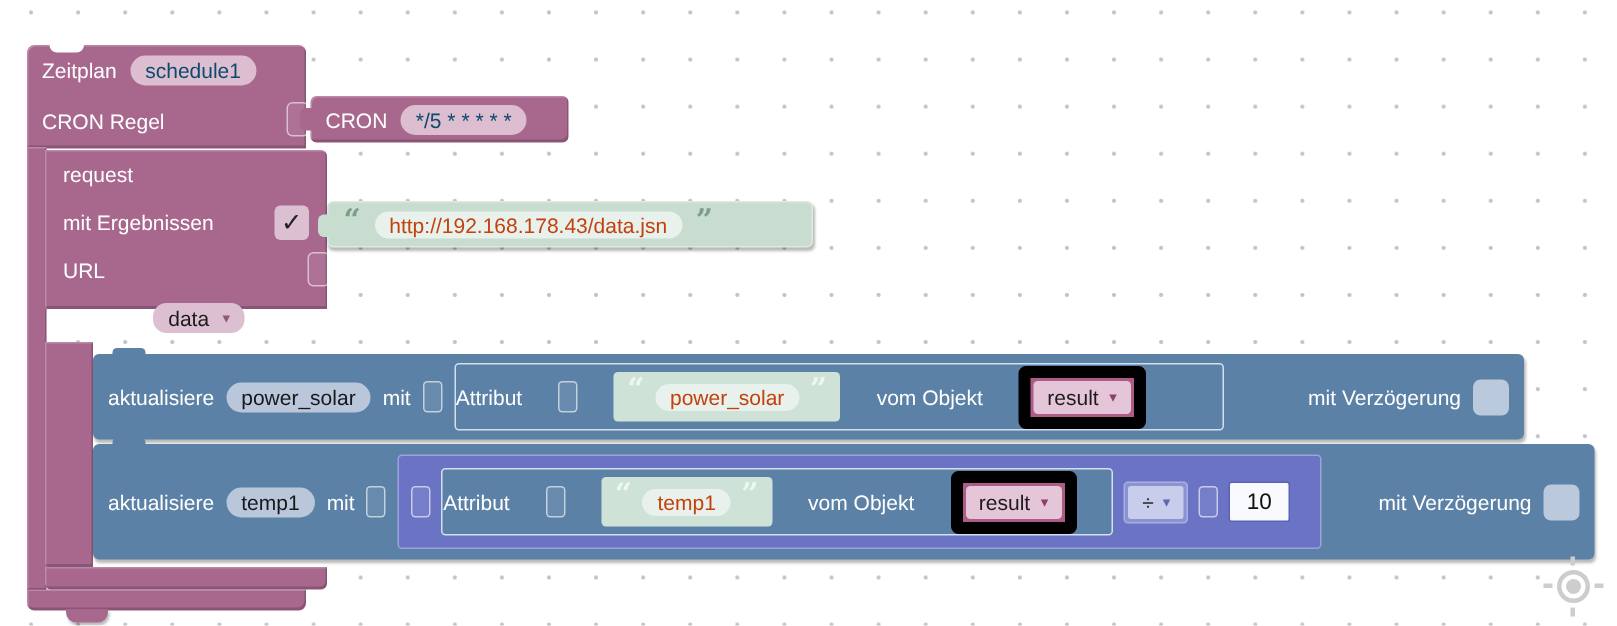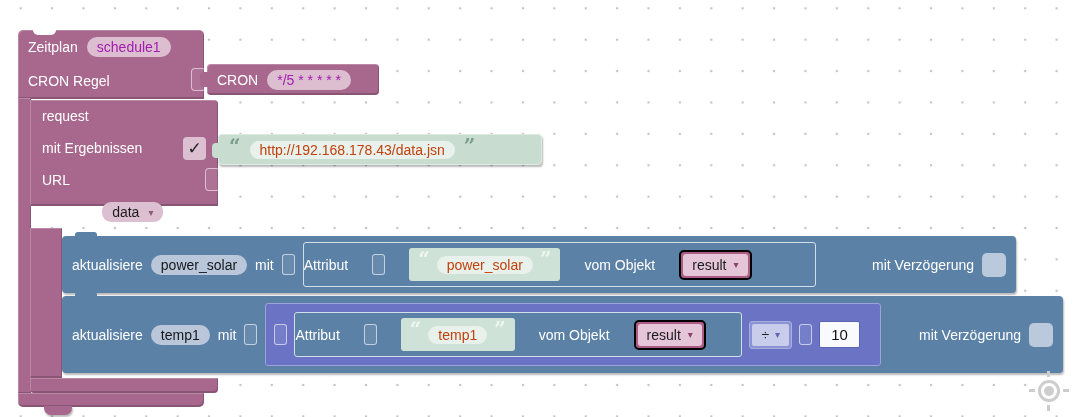--- a/index.html
+++ b/index.html
@@ -24,21 +24,21 @@
   #zt-spine{left:18px;top:98px;width:13px;height:296px;}
   #zt-bottom{left:18px;top:393px;width:186px;height:14px;border-radius:0 0 5px 5px;}
   #zt-tab{left:44px;top:406px;width:28px;height:9px;border-radius:0 0 7px 7px;}
   #cron{left:207px;top:64px;width:172px;height:31px;border-radius:4px;padding:0 10px;gap:9px;}
   #cron:before{content:"";position:absolute;left:-7px;top:8px;width:8px;height:15px;background:#a8688e;border-radius:4px 0 0 4px;}
   #req-main{left:30px;top:100px;width:188px;height:106px;border-radius:0 4px 0 0;}
   .req-row{height:32px;padding:0 12px;gap:8px;position:relative;}
   #req-spine{left:30px;top:228px;width:32px;height:150px;}
   #req-bottom{left:30px;top:378px;width:188px;height:15px;border-radius:0 0 4px 4px;}
 
-  .field-pink{background:#ddbed1;border-radius:10px;padding:2px 10px;color:#a21caf;white-space:nowrap;}
+  .field-pink{background:#ddbed1;border-radius:10px;padding:2px 10px;color:#0c4a6e;white-space:nowrap;}
   .cb-pink{width:23px;height:23px;background:#dcc0d2;border-radius:4px;color:#222;
            font-size:17px;line-height:23px;text-align:center;margin-left:auto;}
   .dd-pink{background:#dcc0d2;border-radius:9px;padding:2px 10px;color:#1b1b1b;display:flex;align-items:center;gap:9px;}
   .tri{font-size:10px;color:#8d5a78;}
   .socket-right{position:absolute;right:-2px;top:4px;width:13px;height:21px;
                 border:1px solid rgba(255,255,255,0.55);border-radius:4px;background:rgba(255,255,255,0.07);}
 
   
   .mint{background:#c8ddd0;border:1px solid #dcebe2;border-radius:4px;}
   #url{left:218px;top:134px;width:324px;height:31px;padding:0 10px;gap:9px;color:#1b1b1b;}
@@ -56,21 +56,21 @@
   .tab-top{position:absolute;left:13px;top:-4px;width:22px;height:4px;background:#5c81a6;border-radius:3px 3px 0 0;}
   .field-blue{background:#bac7da;border-radius:11px;padding:2px 10px;color:#15181c;white-space:nowrap;}
   .cb-blue{width:24px;height:24px;background:#bac9dc;border-radius:5px;}
   .socket{width:11px;height:19px;border:1px solid rgba(255,255,255,0.6);border-radius:3px;background:rgba(255,255,255,0.08);flex:none;}
   .attr{background:#5c81a6;border:1px solid #d3dfeb;border-radius:3px;height:43px;padding:0 0;gap:24px;flex:none;}
   #attr1{width:511px;}
   #attr2{width:446px;}
   .spacer{flex:1;}
 
   
-  .var-block{background:#ad5c88;border:2px solid #000000;border-radius:5px;padding:2px;flex:none;}
+  .var-block{background:#ad5c88;border:8px solid #000000;border-radius:5px;padding:2px;flex:none;}
   .var-inner{background:#e5c6d8;border-radius:3px;padding:3px 9px;color:#1b1b1b;display:flex;align-items:center;gap:7px;}
   .tri-m{font-size:10px;color:#8c4069;}
 
   
   #math{width:598px;height:61px;background:#6a73c4;border:1px solid #9ba2dd;border-radius:3px;padding:0 8px;gap:7px;flex:none;}
   .op-block{background:#8b93d2;border:1px solid #a9afe0;border-radius:3px;padding:2px;flex:none;}
   .op-inner{background:#c9cdec;border-radius:2px;padding:3px 9px;color:#222;display:flex;align-items:center;gap:6px;}
   .tri-i{font-size:10px;color:#5f68b4;}
   .num-field{background:#f8fafd;border:1px solid #5b64b4;border-radius:2px;padding:4px 11px;color:#111;font-size:15px;flex:none;}
 

